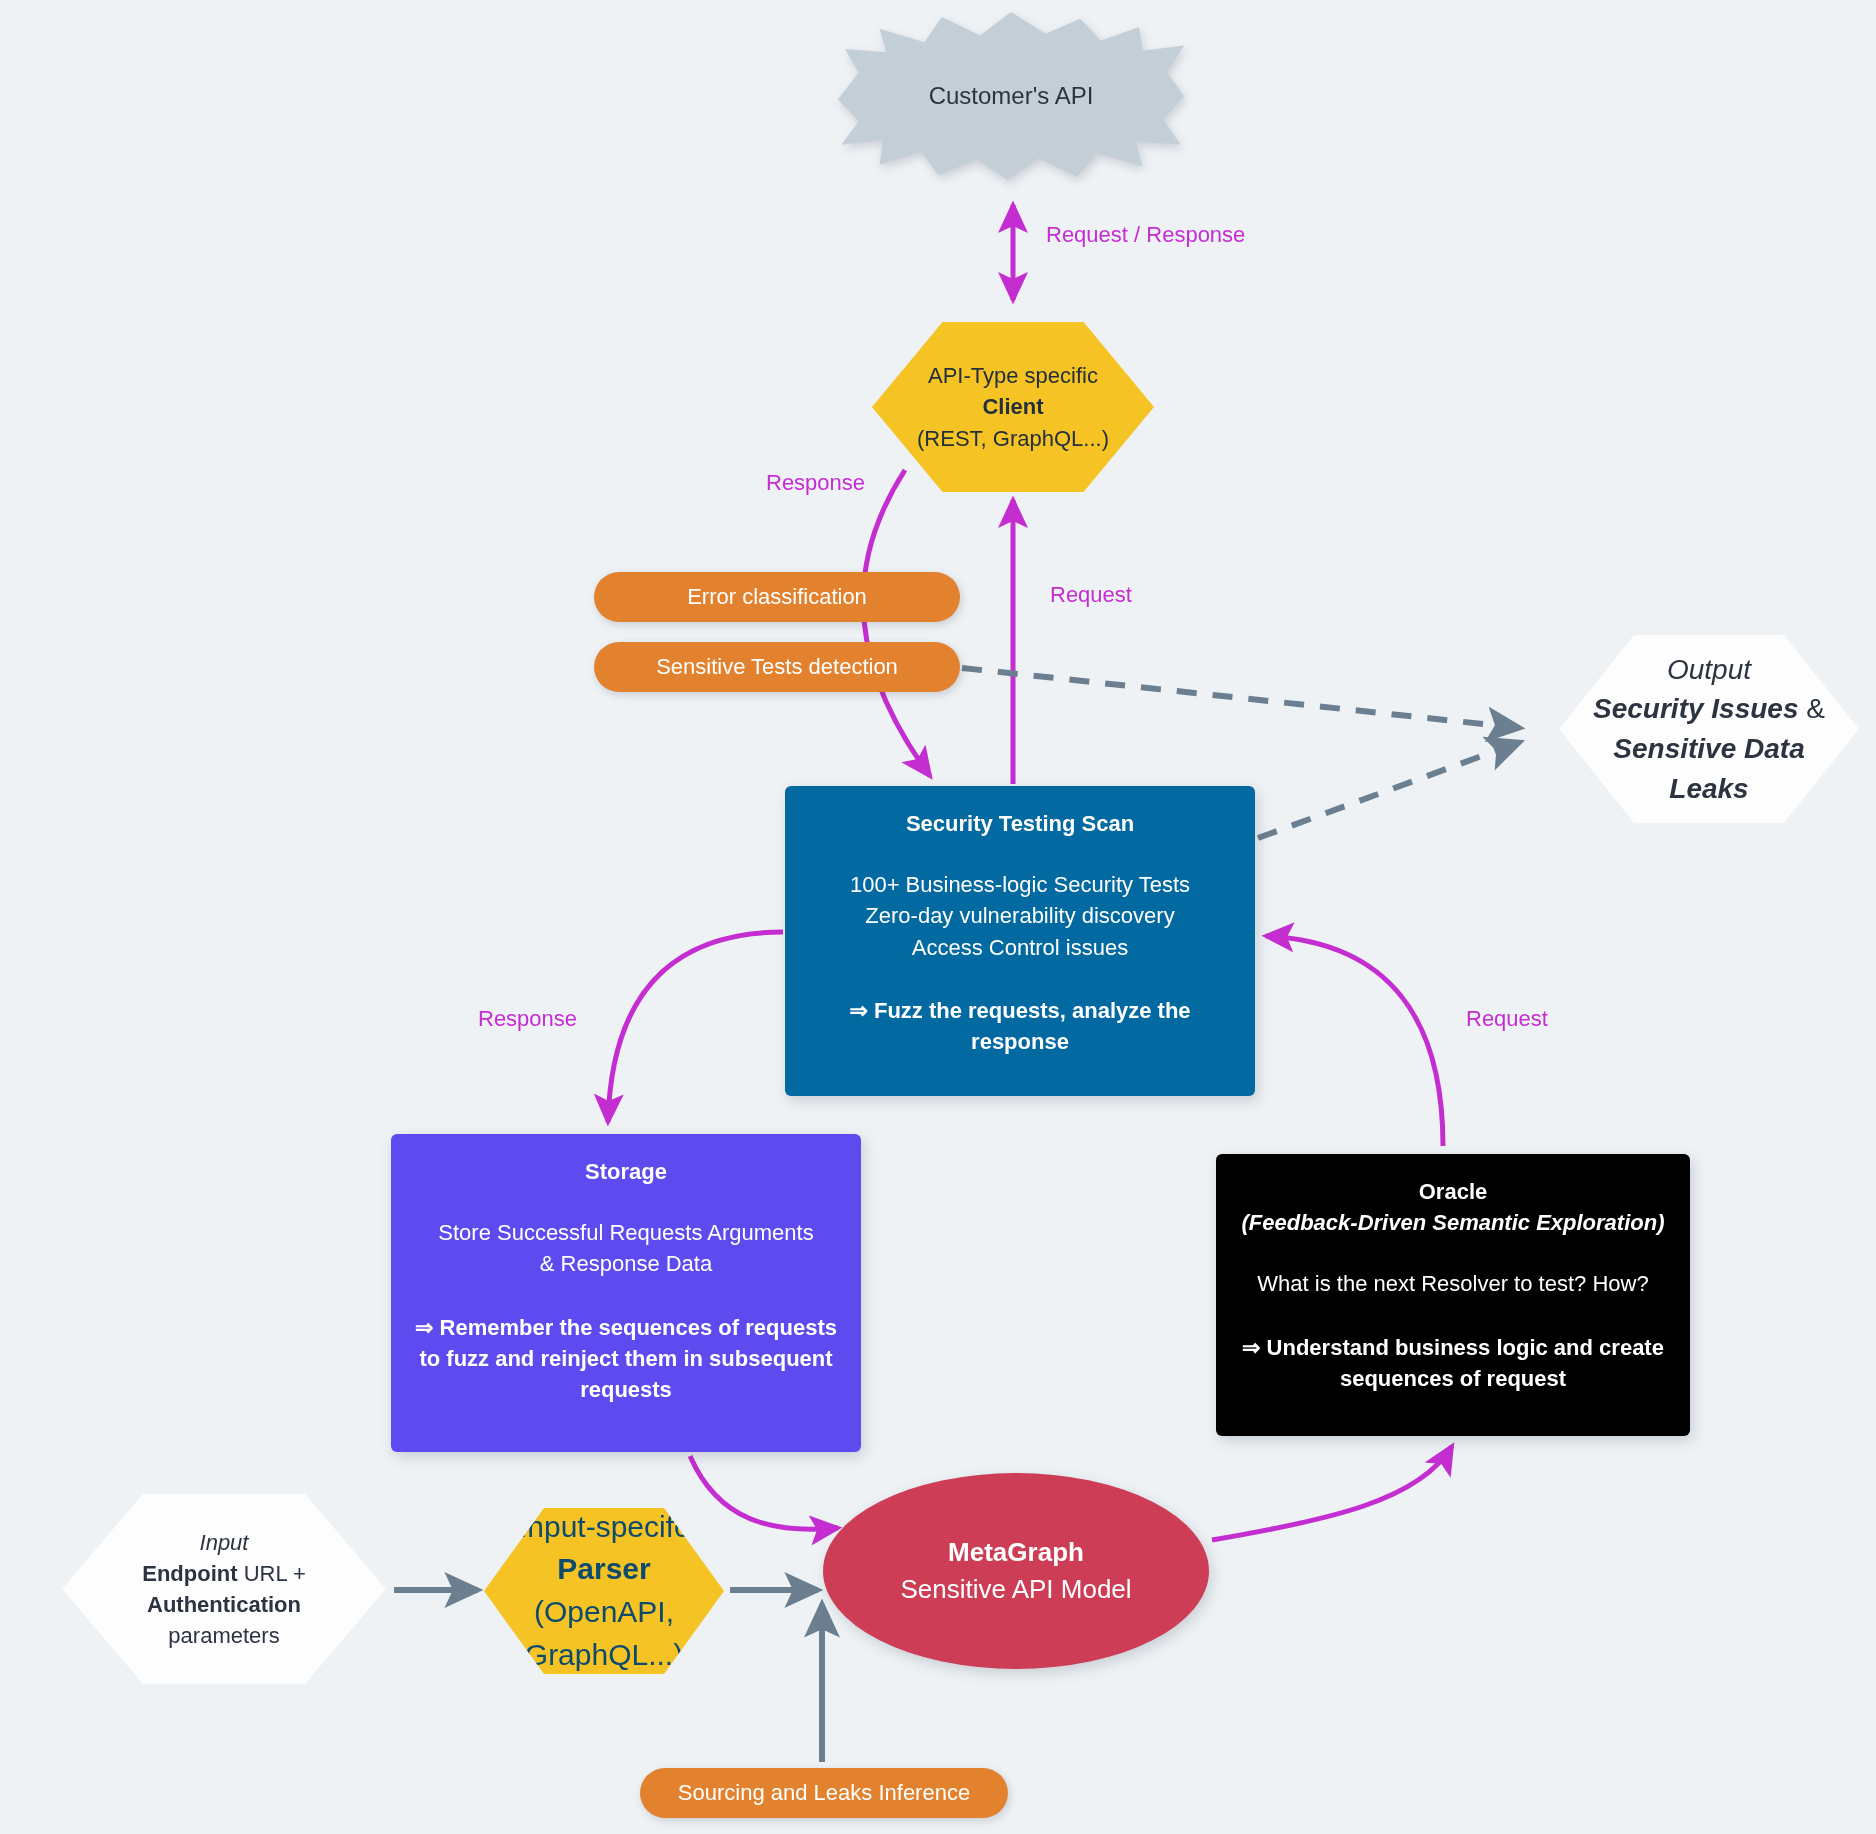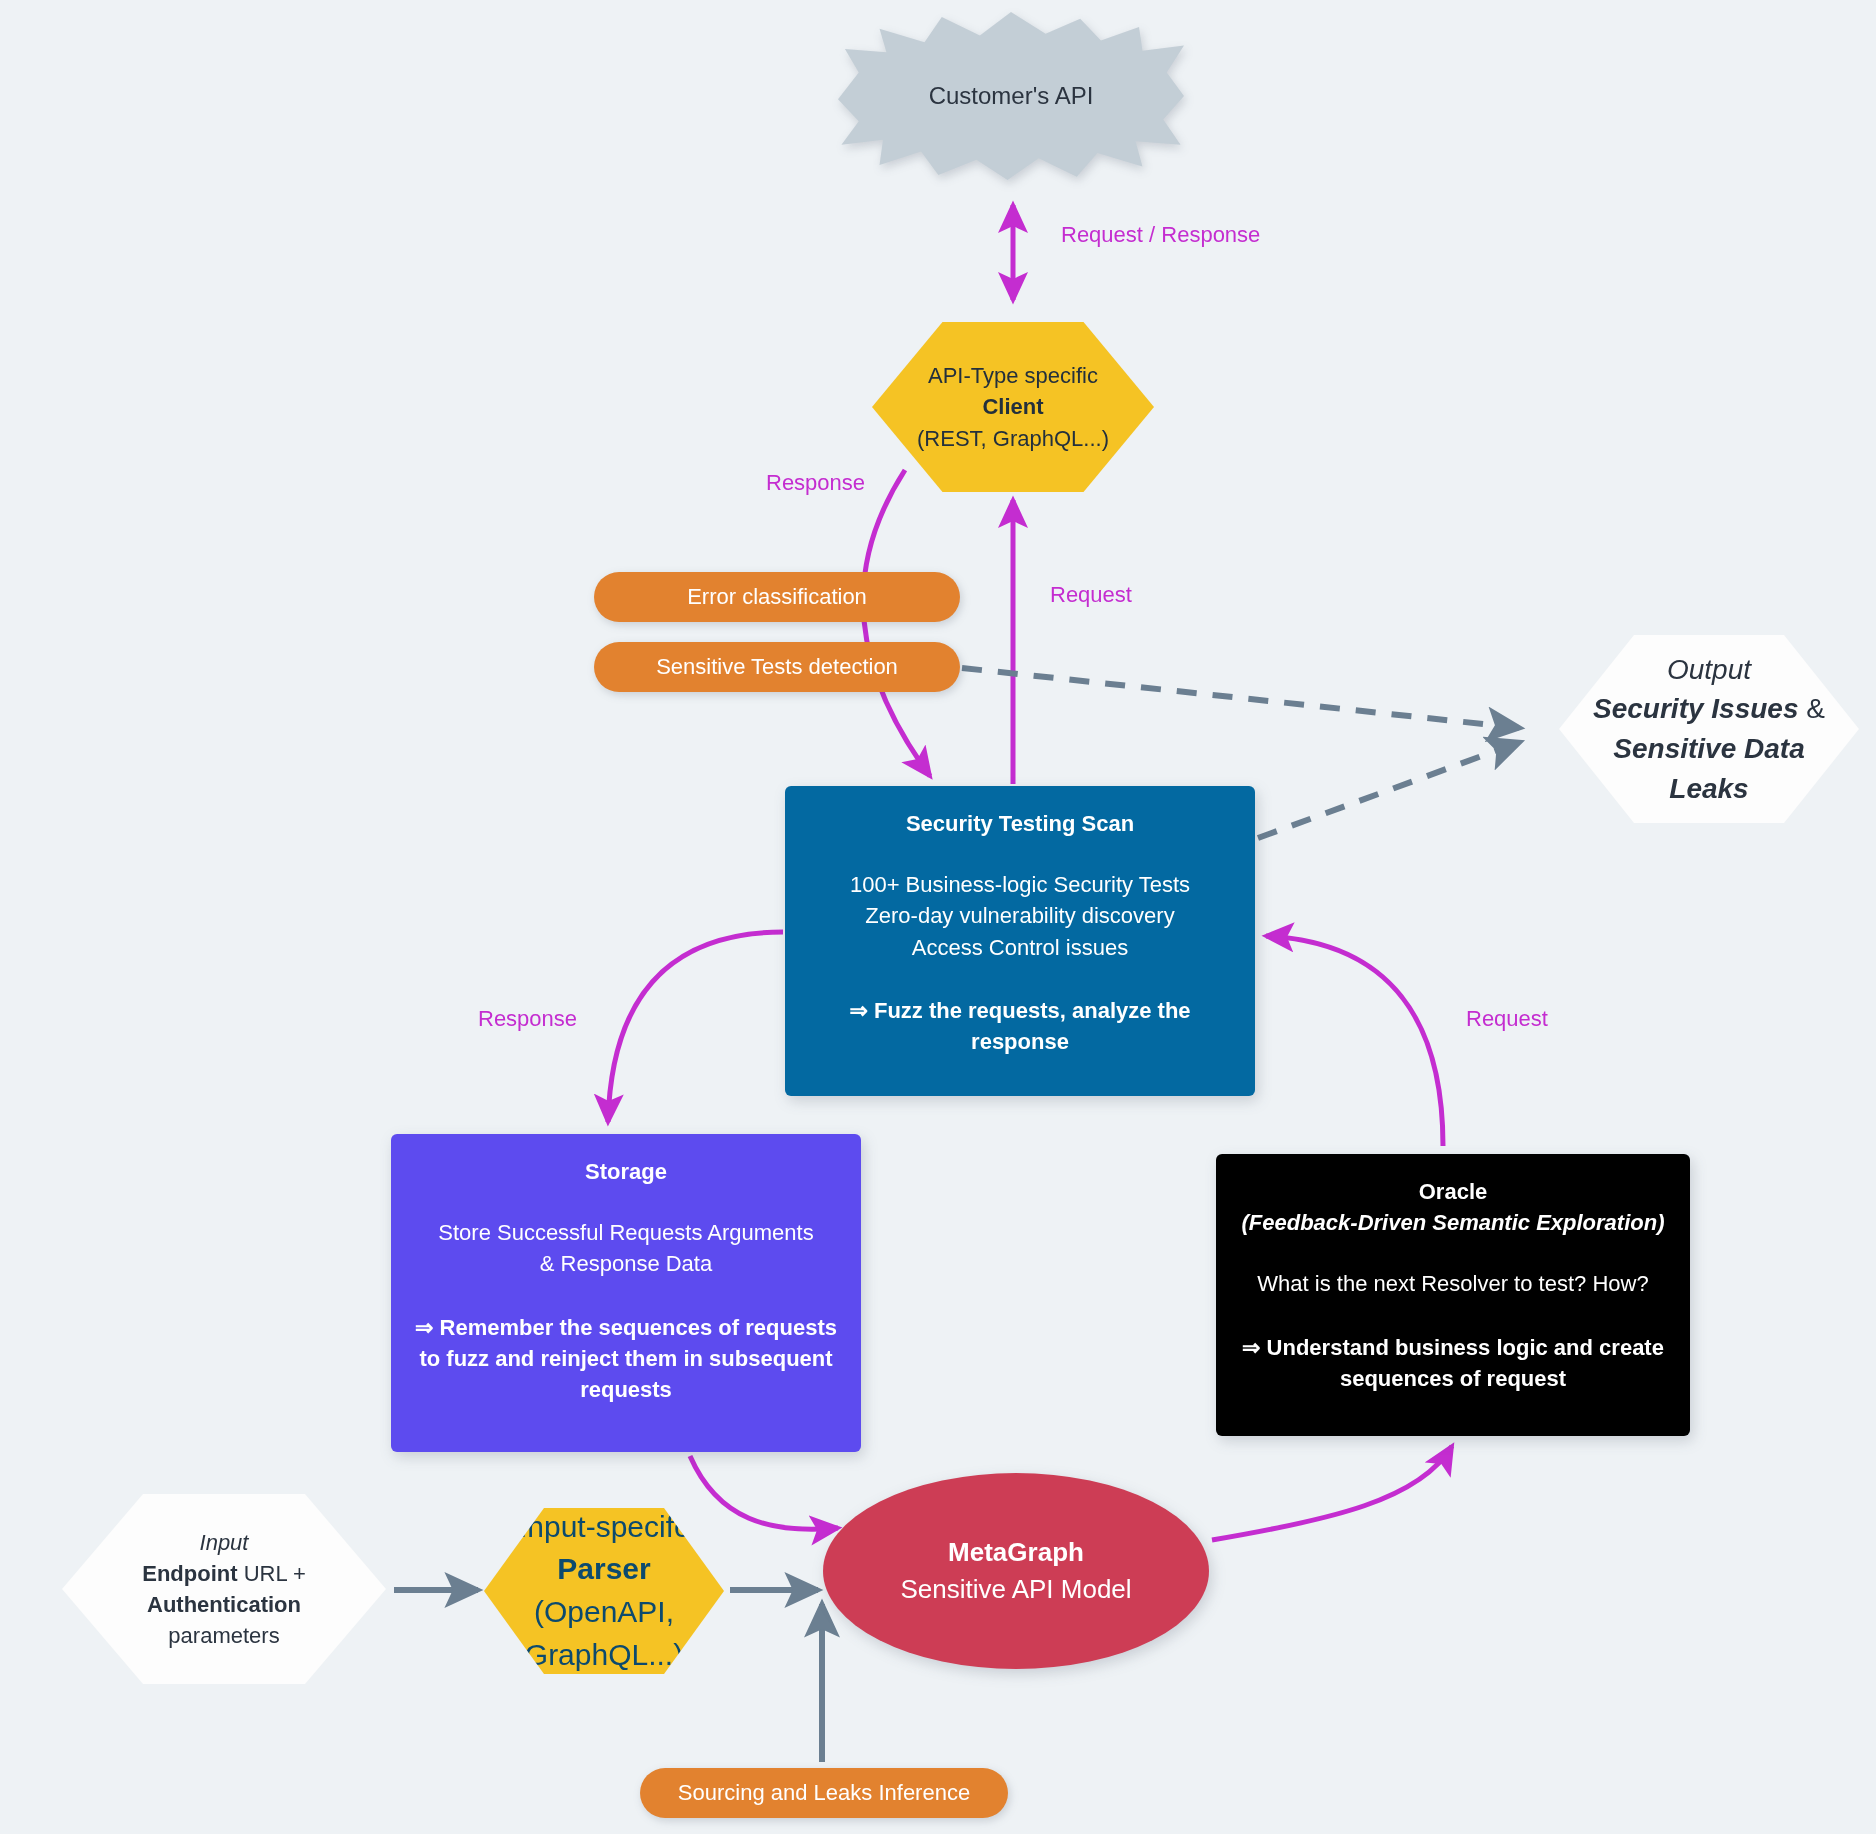--- a/index.html
+++ b/index.html
@@ -161,21 +161,21 @@
   }
   .ellipse-metagraph .t1 { font-weight: bold; }
 
   
   .elabel {
     position: absolute;
     color: #c42dd0;
     font-size: 22px;
     white-space: nowrap;
   }
-  .lbl-reqresp { left: 1046px; top: 222px; margin-left: 15px; }
+  .lbl-reqresp { left: 1046px; top: 222px; }
   .lbl-response-top { left: 766px; top: 470px; }
   .lbl-request-mid { left: 1050px; top: 582px; }
   .lbl-response-low { left: 478px; top: 1006px; }
   .lbl-request-low { left: 1466px; top: 1006px; }
 
   .i { font-style: italic; }
   .b { font-weight: bold; }
   .bi { font-weight: bold; font-style: italic; }
 </style>
 </head>

